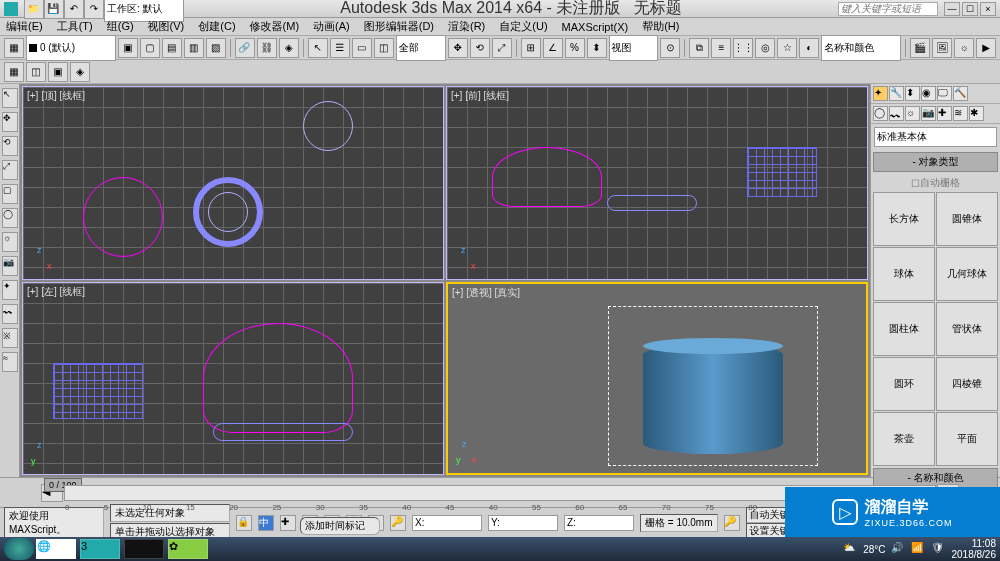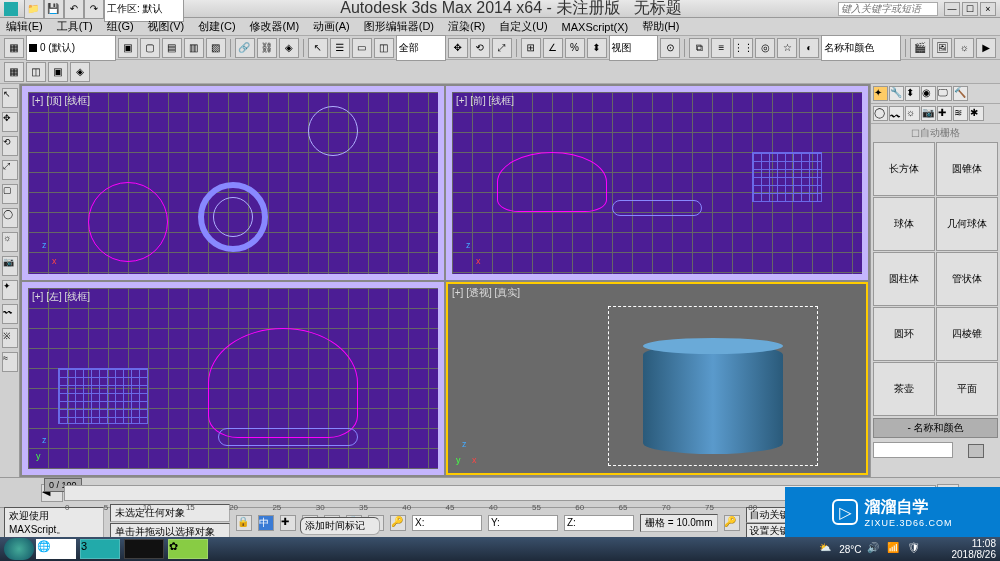--- a/index.html
+++ b/index.html
@@ -18,21 +18,21 @@
 .toolbar1, .toolbar2 { height: 24px; background: #d0d0d0; display: flex; align-items: center; padding: 0 4px; gap: 2px; border-bottom: 1px solid #aaa; }
 .tb-btn { width: 20px; height: 20px; background: #e0e0e0; border: 1px solid #999; display: inline-flex; align-items: center; justify-content: center; font-size: 10px; }
 .tb-sep { width: 1px; height: 18px; background: #999; margin: 0 2px; }
 .tb-dropdown { height: 26px; background: #fff; border: 1px solid #999; font-size: 10px; padding: 6px 2px; display: flex; align-items: center; }
 
 .main { display: flex; height: calc(100% - 18px - 18px - 24px - 24px - 60px - 24px); }
 .left-tools { width: 20px; background: #d0d0d0; border-right: 1px solid #999; display: flex; flex-direction: column; gap: 4px; padding: 4px 2px; }
 .lt-btn { width: 16px; height: 20px; background: #e0e0e0; border: 1px solid #999; font-size: 9px; }
 
 .viewports { flex: 1; background: #888; display: grid; grid-template-columns: 1fr 1fr; grid-template-rows: 1fr 1fr; gap: 2px; padding: 2px; position: relative; }
-.viewport { background: #4c1d95; position: relative; overflow: hidden; border: 6px solid #c4b5fd; }
+.viewport { background: #404040; position: relative; overflow: hidden; border: 1px solid #c4b5fd; }
 .viewport.active { border: 2px solid #ffcc00; }
 .vp-label { position: absolute; top: 2px; left: 4px; color: #ddd; font-size: 10px; z-index: 10; }
 .vp-gizmo { position: absolute; bottom: 8px; left: 8px; width: 30px; height: 30px; }
 .vp-gizmo .ax { position: absolute; font-size: 9px; }
 .vp-gizmo .z { color: #4af; bottom: 16px; left: 6px; }
 .vp-gizmo .x { color: #f44; bottom: 0; left: 16px; }
 .vp-gizmo .y { color: #4f4; bottom: 0; left: 0; }
 
 .grid-bg { position: absolute; inset: 0; background-image: linear-gradient(#666 1px, transparent 1px), linear-gradient(90deg, #666 1px, transparent 1px); background-size: 20px 20px; }
 
@@ -247,20 +247,22 @@
     </div>
     <div class="rp-tabs">
       <div class="rp-icon">◯</div>
       <div class="rp-icon">〰</div>
       <div class="rp-icon">☼</div>
       <div class="rp-icon">📷</div>
       <div class="rp-icon">✚</div>
       <div class="rp-icon">≋</div>
       <div class="rp-icon">✱</div>
     </div>
+    <div class="rp-dropdown">标准基本体</div>
+    <div class="rp-section-title">- <span>对象类型</span></div>
     <div class="rp-check">☐ <span>自动栅格</span></div>
     <div class="rp-grid">
       <div class="rp-btn">长方体</div>
       <div class="rp-btn">圆锥体</div>
       <div class="rp-btn">球体</div>
       <div class="rp-btn">几何球体</div>
       <div class="rp-btn">圆柱体</div>
       <div class="rp-btn">管状体</div>
       <div class="rp-btn">圆环</div>
       <div class="rp-btn">四棱锥</div>
@@ -355,18 +357,18 @@
   <div class="task-item" style="background:#fff;">🌐</div>
   <div class="task-item" style="background:#2aa;">3</div>
   <div class="task-item" style="background:#111;"></div>
   <div class="task-item" style="background:#8c4;">✿</div>
   <div class="tray">
     <span class="tray-icon">⛅</span>
     <span>28°C</span>
     <span class="tray-icon">🔊</span>
     <span class="tray-icon">📶</span>
     <span class="tray-icon">🛡</span>
-    <div style="text-align:right;line-height:11px;margin-left:24px;">
+    <div style="text-align:right;line-height:11px;">
       <div>11:08</div>
       <div>2018/8/26</div>
     </div>
   </div>
 </div>
 
 </body></html>

